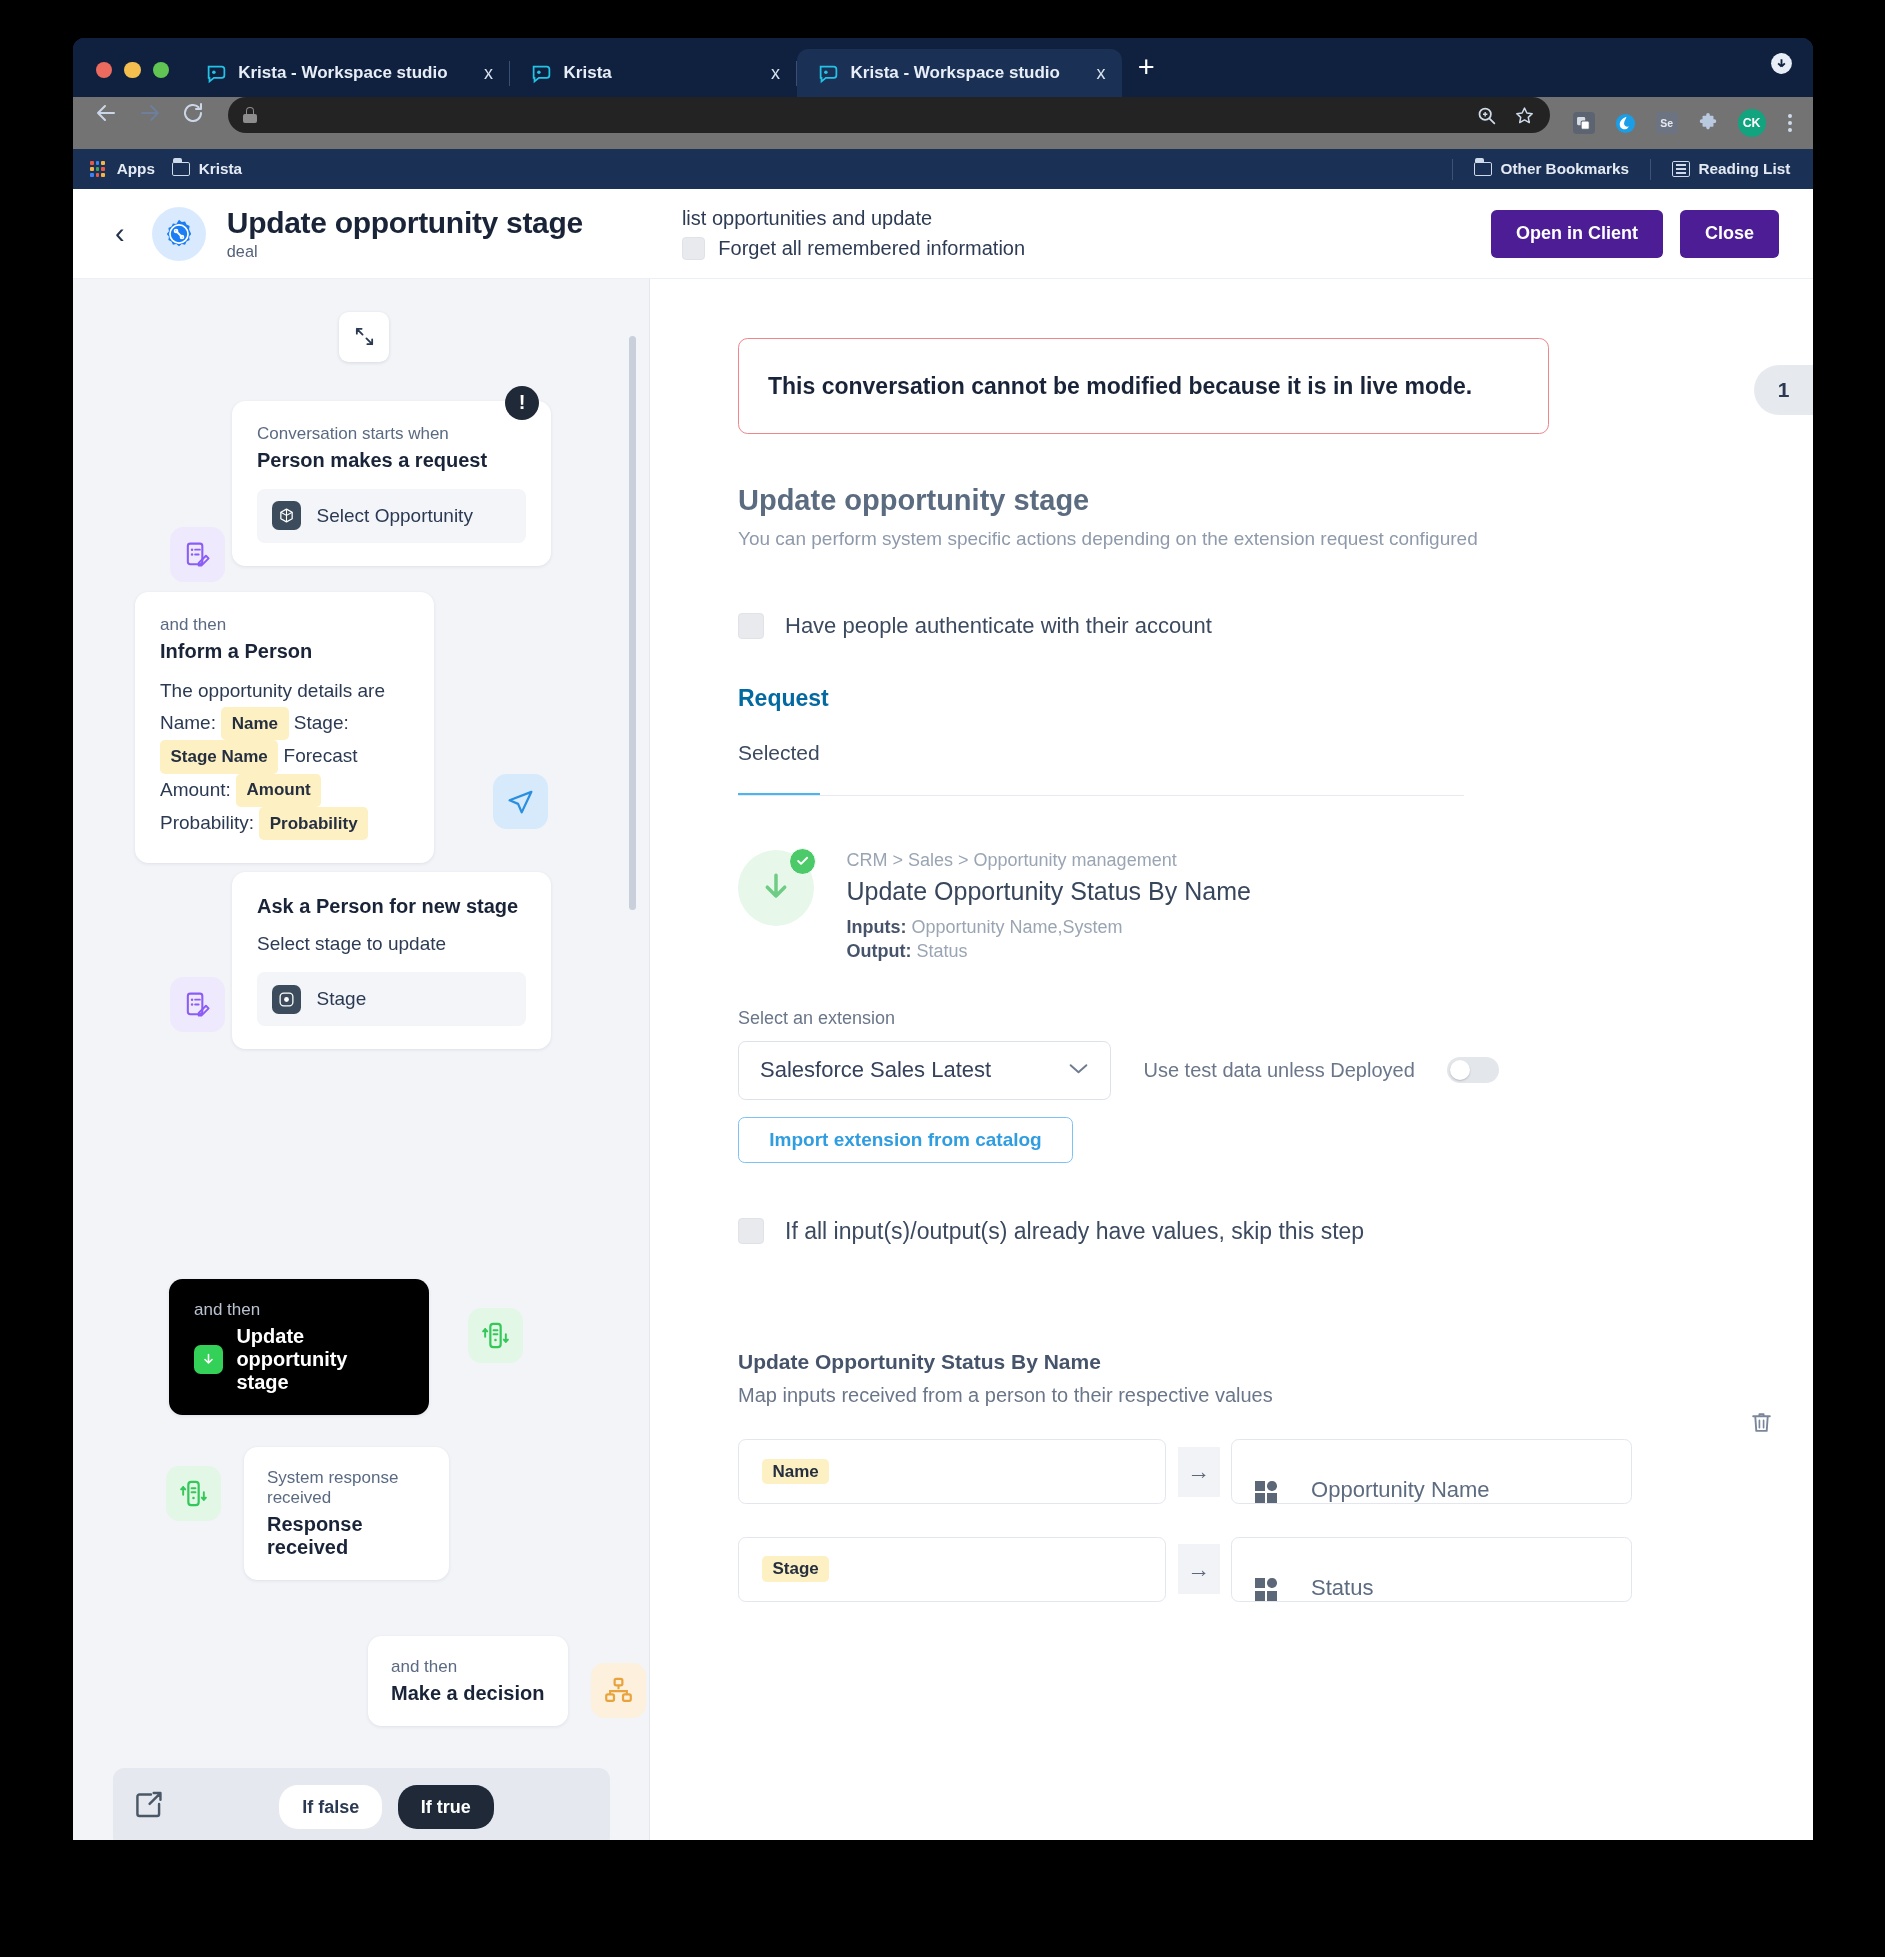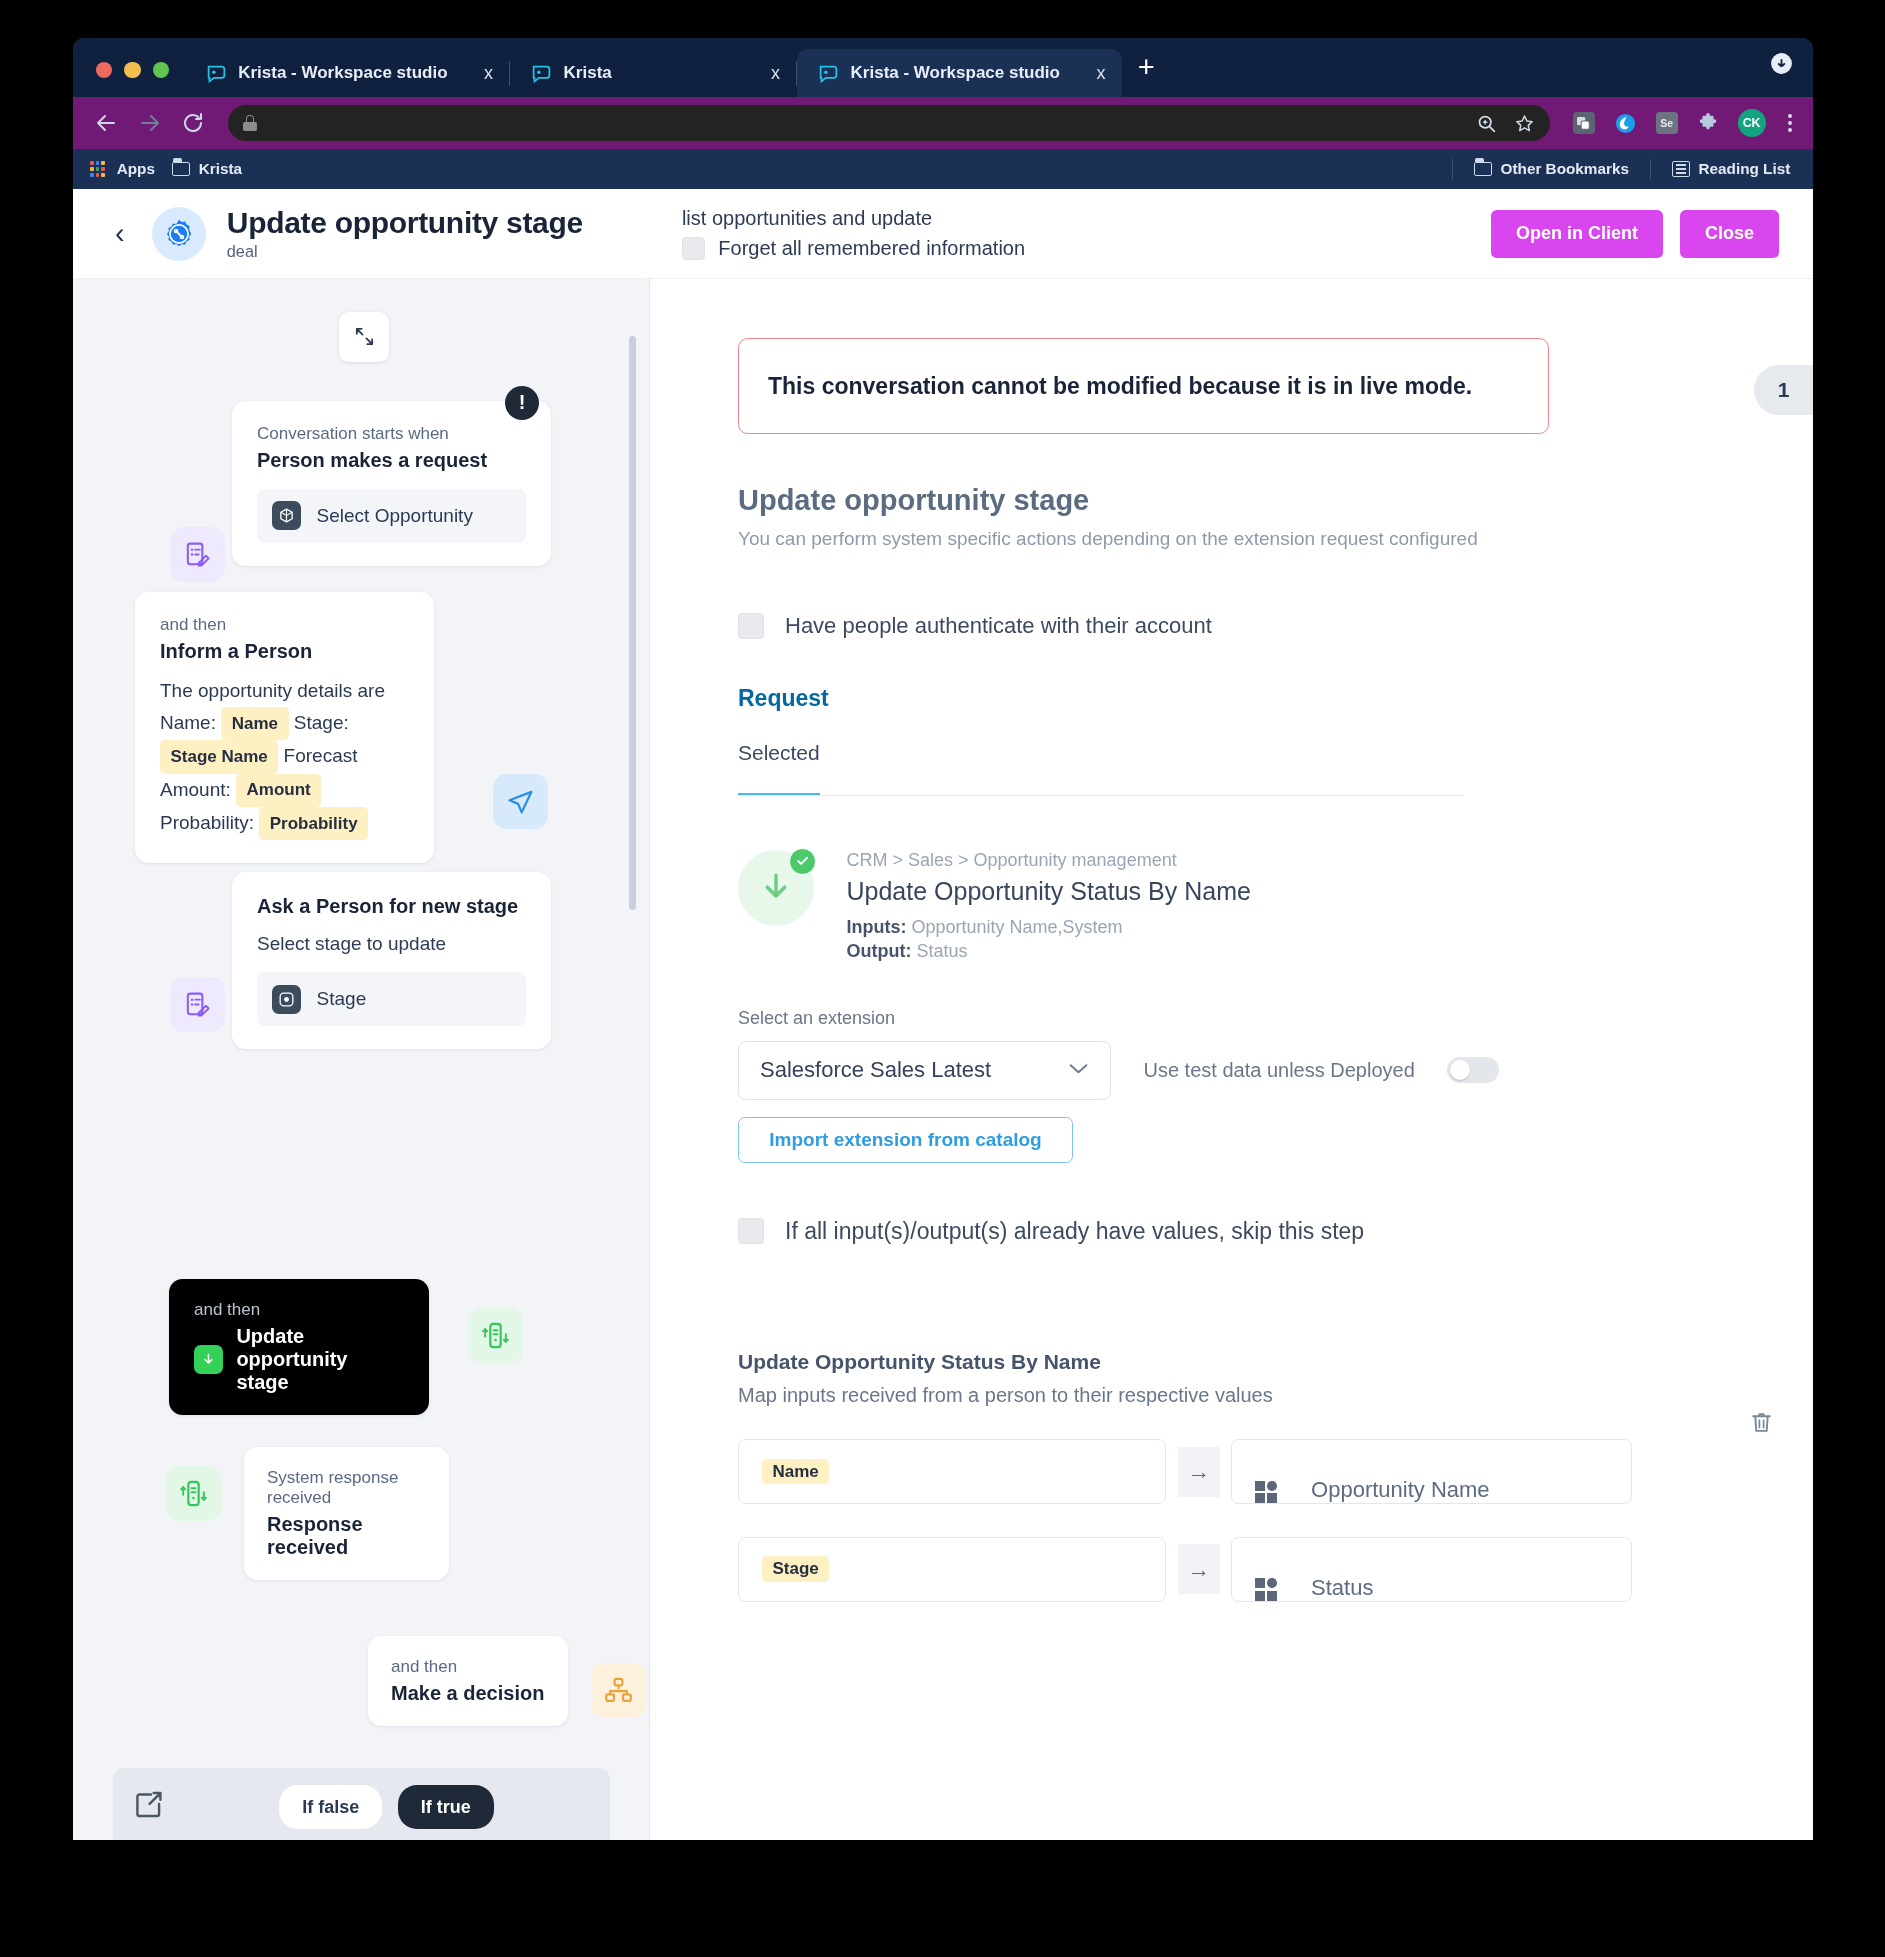--- a/index.html
+++ b/index.html
@@ -69,22 +69,22 @@
   }
   .tabstrip-right {
     margin-left: auto;
     padding: 0 19px 17px 0;
     color: #e8eef7;
   }
 
   
   .toolbar {
     height: 52px;
-    background: #701a75;
-    display: flex; align-items: center;
+    background: #737373;
+    display: flex; 
     padding: 0 17px;
     gap: 11px;
   }
   .nav-btn {
     width: 32.5px; height: 32.5px;
     display: flex; align-items: center; justify-content: center;
     color: #cbd7e8; font-size: 22px; border-radius: 50%;
   }
   .nav-btn.fwd { color: #6d7f9b; }
   .omnibox {
@@ -188,21 +188,21 @@
   .header-mid { padding-left: 99px; }
   .hm-line1 { font-size: 20px; color: #2d3b54; }
   .hm-line2 { display: flex; align-items: center; gap: 13.4px; margin-top: 7.6px; }
   .hdr-chk {
     width: 23px; height: 23px; border-radius: 3.8px;
     background: #e8eaee; border: 1px solid #dfe2e7;
   }
   .hm-line2 span { font-size: 20px; color: #2d3b54; }
   .header-actions { margin-left: auto; display: flex; gap: 17px; }
   .btn-primary {
-    background: #d946ef; color: #fff;
+    background: #4c1d95; color: #fff;
     border: none; border-radius: 5.7px;
     font-size: 18px; font-weight: 700;
     padding: 0 25px; height: 48px;
     font-family: inherit; cursor: pointer;
   }
 
   
   .body-split { display: flex; height: 1561px; }
 
   

